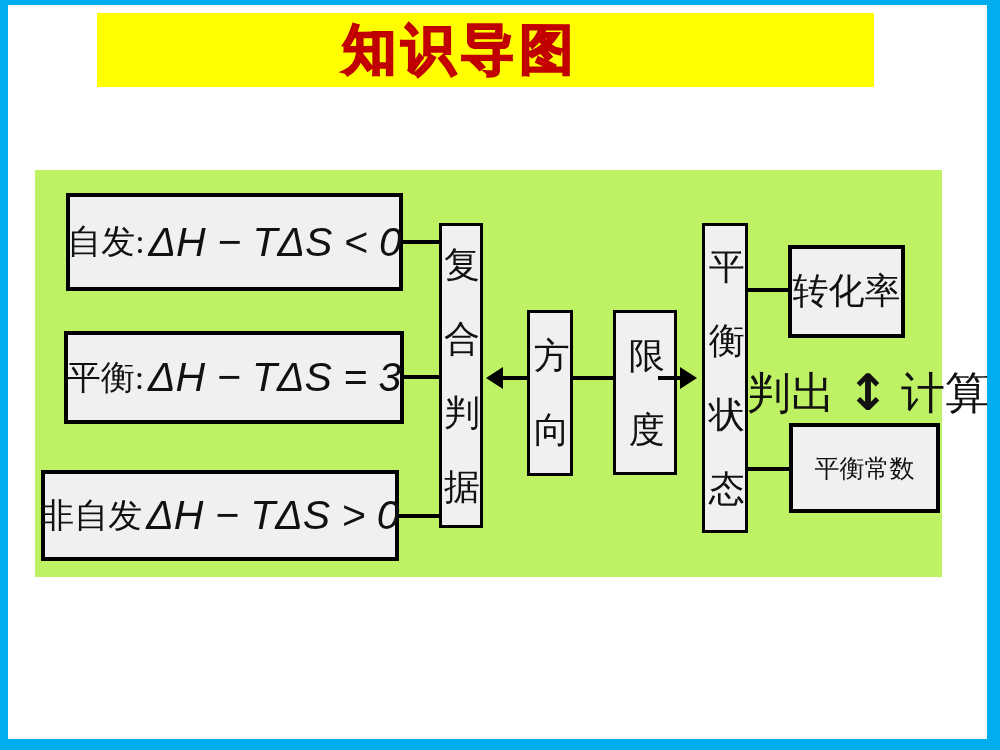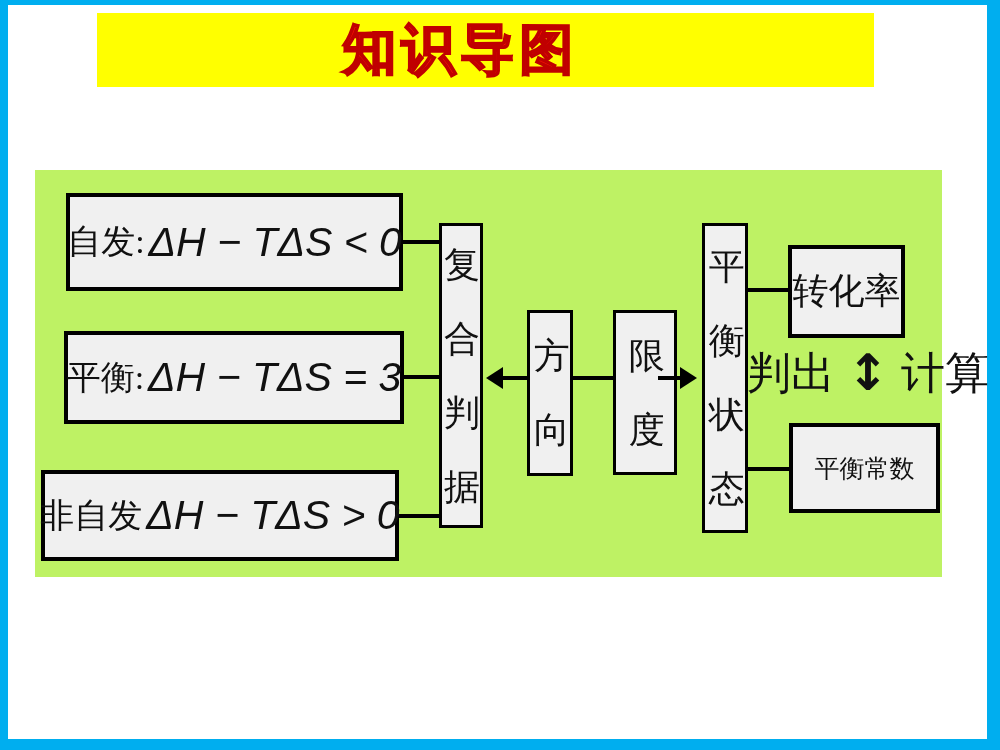--- a/index.html
+++ b/index.html
@@ -82,21 +82,21 @@
       <span class="vtext">平衡状态</span>
     </div>
 
     <div class="hline" style="left:713px;top:118px;width:40px"></div>
     <div class="hline" style="left:713px;top:297px;width:41px"></div>
 
     <div class="node" style="left:753px;top:75px;width:117px;height:93px;font-size:36px">
       <span class="smallbox-text">转化率</span>
     </div>
 
-    <div class="judge-row" style="left:712px;top:168px;width:231px;height:70px">
+    <div class="judge-row" style="left:712px;top:188px;width:231px;height:70px">
       <span>判出</span>
       <span class="updown">↕</span>
       <span>计算</span>
     </div>
 
     <div class="node" style="left:754px;top:253px;width:151px;height:90px;font-size:25px">
       <span class="smallbox-text">平衡常数</span>
     </div>
 
   </div>

